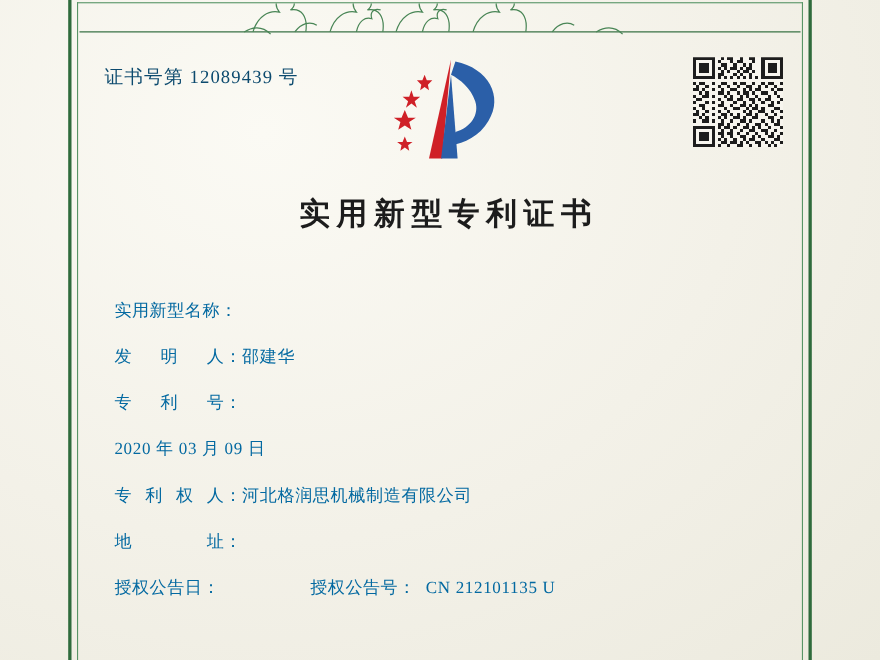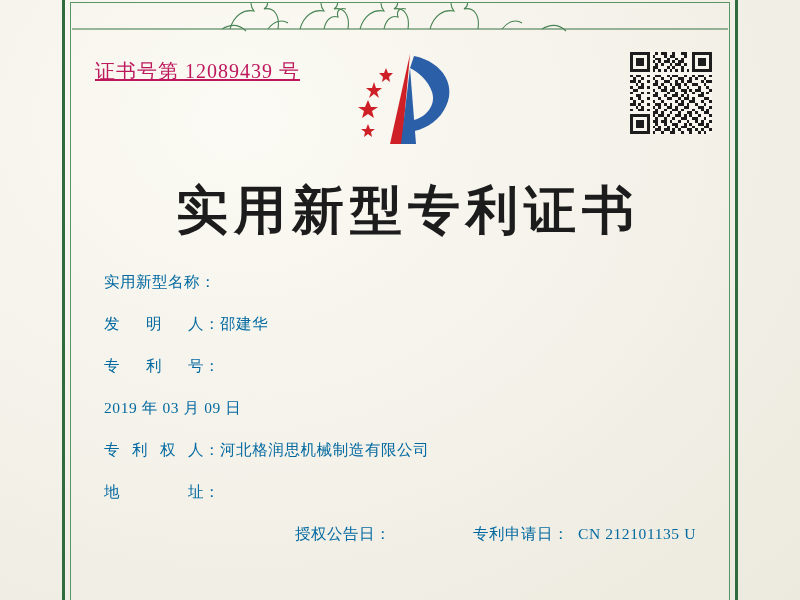--- a/index.html
+++ b/index.html
@@ -61,25 +61,24 @@
     height: 30px;
     overflow: hidden;
   }
   .ornament svg { display: block; }
 
   
   .cert-no {
     position: absolute;
     left: 95px;
     top: 58px;
-    font-size: 20px;
+    font-size: 17px;
     letter-spacing: 1px;
-    color: #be185d;
+    color: #0c4a6e;
     white-space: nowrap;
-    text-decoration: underline;
   }
 
   
   .logo {
     position: absolute;
     left: 352px;
     top: 48px;
     width: 120px;
     height: 110px;
   }
@@ -96,21 +95,21 @@
 
   
   .title {
     position: absolute;
     left: 0;
     right: 0;
     top: 176px;
     text-align: center;
     font-family: "Liberation Serif", serif;
     font-weight: bold;
-    font-size: 52px;
+    font-size: 28px;
     letter-spacing: 6px;
     color: #1c1c1c;
     margin-left: 16px;
   }
 
   
   .fields {
     position: absolute;
     left: 104px;
     right: 104px;
@@ -133,21 +132,21 @@
     display: flex;
     justify-content: space-between;
   }
   .field-label.spread > span { display: inline-block; }
   .field-value {
     letter-spacing: 0.6px;
   }
 
   
   .field-row.dual {
-    justify-content: flex-end;
+    justify-content: flex-start;
   }
   .field-row .second-label {
     margin-left: 62px;
     letter-spacing: 0.5px;
   }
   .field-row .second-value {
     margin-left: 9px;
     letter-spacing: 0.6px;
   }
 
@@ -279,21 +278,21 @@
 
     <div class="field-row">
       <div class="field-label spread">
         <span>专</span>
         <span>利</span>
         <span>号：</span>
       </div>
     </div>
 
     <div class="field-row">
-      <div class="field-value">2019 年 03 月 09 日</div>
+      <div class="field-value">2020 年 03 月 09 日</div>
     </div>
 
     <div class="field-row">
       <div class="field-label spread">
         <span>专</span>
         <span>利</span>
         <span>权</span>
         <span>人：</span>
       </div>
       <div class="field-value">河北格润思机械制造有限公司</div>
@@ -301,18 +300,18 @@
 
     <div class="field-row">
       <div class="field-label spread">
         <span>地</span>
         <span>址：</span>
       </div>
     </div>
 
     <div class="field-row dual">
       <div class="field-label no-wrap">授权公告日：</div>
-      <div class="second-label">专利申请日：</div>
+      <div class="second-label">授权公告号：</div>
       <div class="second-value">CN 212101135 U</div>
     </div>
 
   </div>
 </div>
 
 </body></html>

